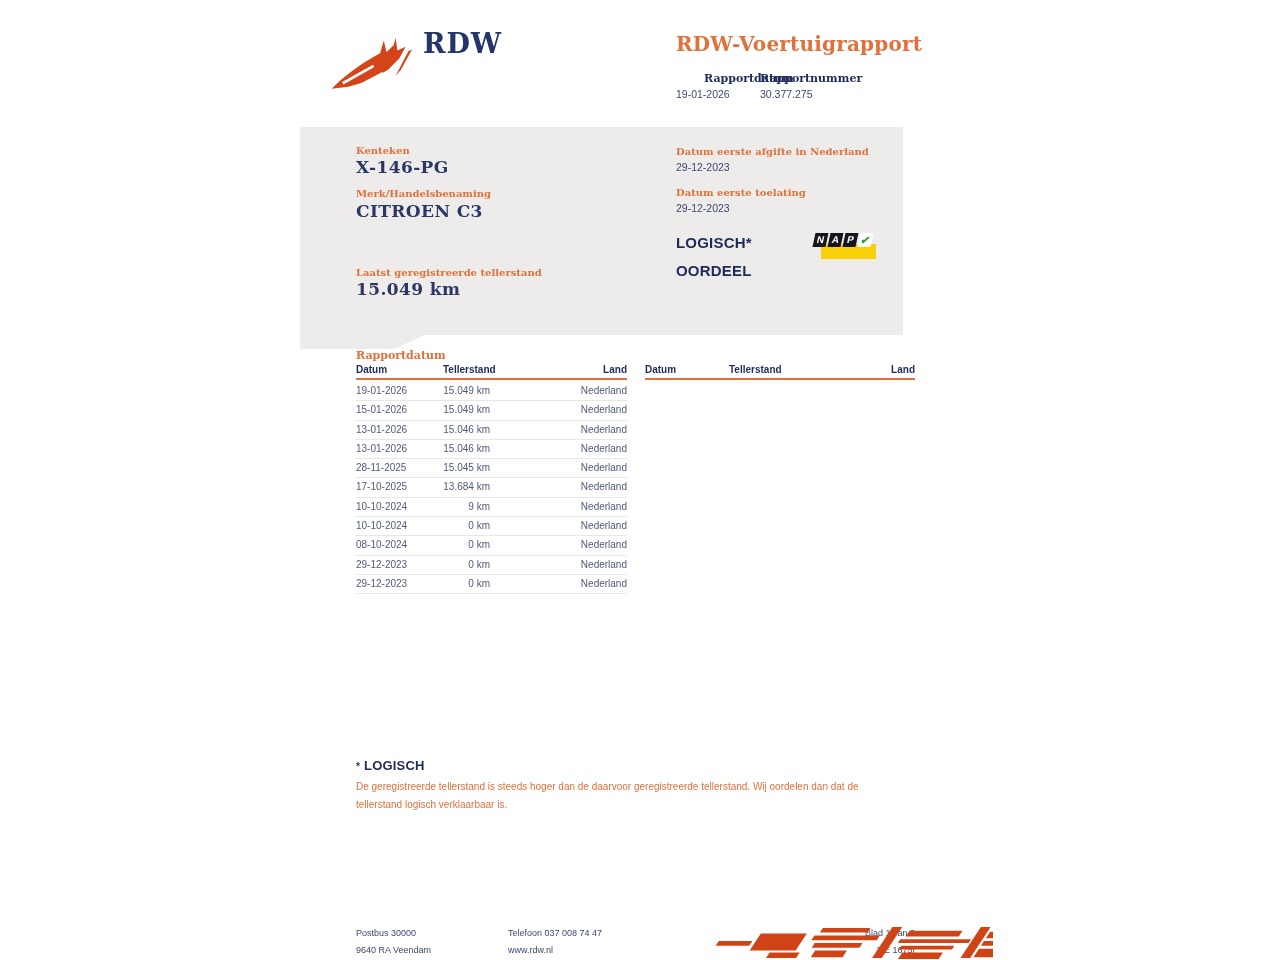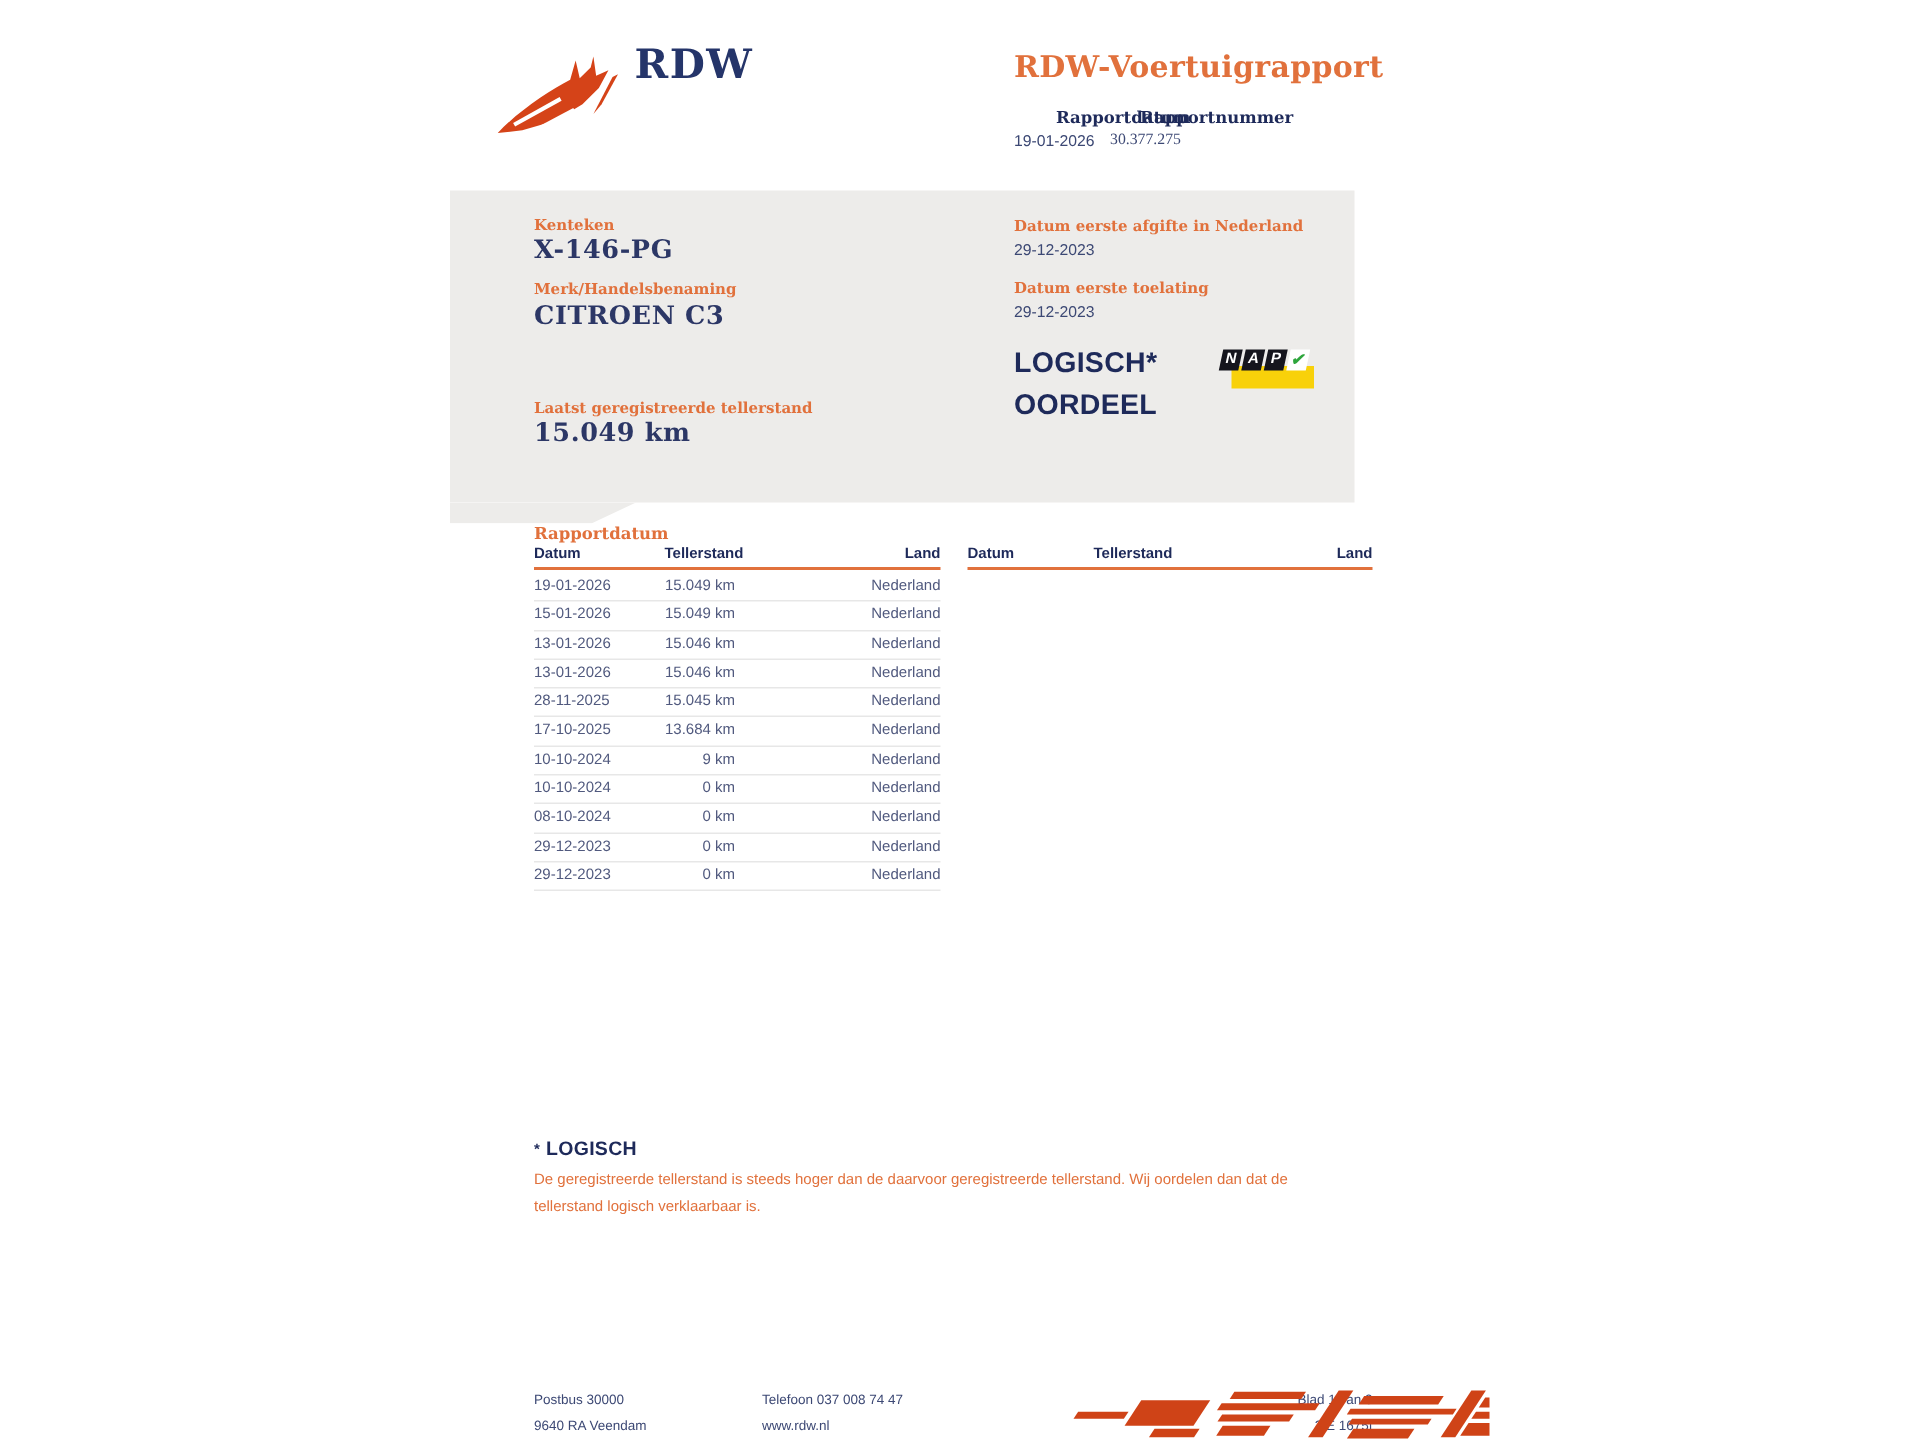--- a/index.html
+++ b/index.html
@@ -34,21 +34,21 @@
   }
   .lbl-orange{
     font-family:"DejaVu Serif", serif;font-weight:700;font-size:10px;color:#e1713c;
   }
   .val-serif{
     font-family:"DejaVu Serif", serif;font-weight:600;font-size:17px;
     color:#2c3766;letter-spacing:.4px;
   }
   .val-sans{font-size:10.5px;color:#3c4874;}
   .oordeel{
-    font-size:19px;font-weight:700;color:#1e2a5a;line-height:28px;letter-spacing:.2px;
+    font-size:15px;font-weight:700;color:#1e2a5a;line-height:28px;letter-spacing:.2px;
   }
 
   
   .nap{left:812px;top:233px;width:64px;height:28px;}
   .nap-yellow{position:absolute;left:9px;top:11px;width:55px;height:15px;background:#f8d10a;}
   .nap-tile{
     position:absolute;top:0;width:13px;height:14px;transform:skewX(-12deg);
     background:#15151d;color:#ffffff;font-size:10px;font-weight:700;
     text-align:center;line-height:14px;
   }
@@ -95,21 +95,21 @@
     <polygon points="86,16 90,14 78,36 72,43" fill="#d54318"></polygon>
   </svg>
 </div>
 <div class="abs rdw-wordmark">RDW</div>
 
 <div class="abs doc-title">RDW-Voertuigrapport</div>
 
 <div class="abs hdr-label" style="left:704px;top:72px;">Rapportdatum</div>
 <div class="abs hdr-label" style="left:760px;top:72px;">Rapportnummer</div>
 <div class="abs hdr-value" style="left:676px;top:88px;">19-01-2026</div>
-<div class="abs hdr-value" style="left:740px;top:88px;font-family:Liberation Serif, serif;">30.377.275</div>
+<div class="abs hdr-value" style="left:760px;top:88px;">30.377.275</div>
 
 <div class="abs graybox">
   <div class="abs lbl-orange" style="left:56px;top:18px;">Kenteken</div>
   <div class="abs val-serif" style="left:56px;top:30px;">X-146-PG</div>
 
   <div class="abs lbl-orange" style="left:56px;top:61px;">Merk/Handelsbenaming</div>
   <div class="abs val-serif" style="left:56px;top:74px;">CITROEN C3</div>
 
   <div class="abs lbl-orange" style="left:56px;top:140px;">Laatst geregistreerde tellerstand</div>
   <div class="abs val-serif" style="left:56px;top:152px;">15.049 km</div>

